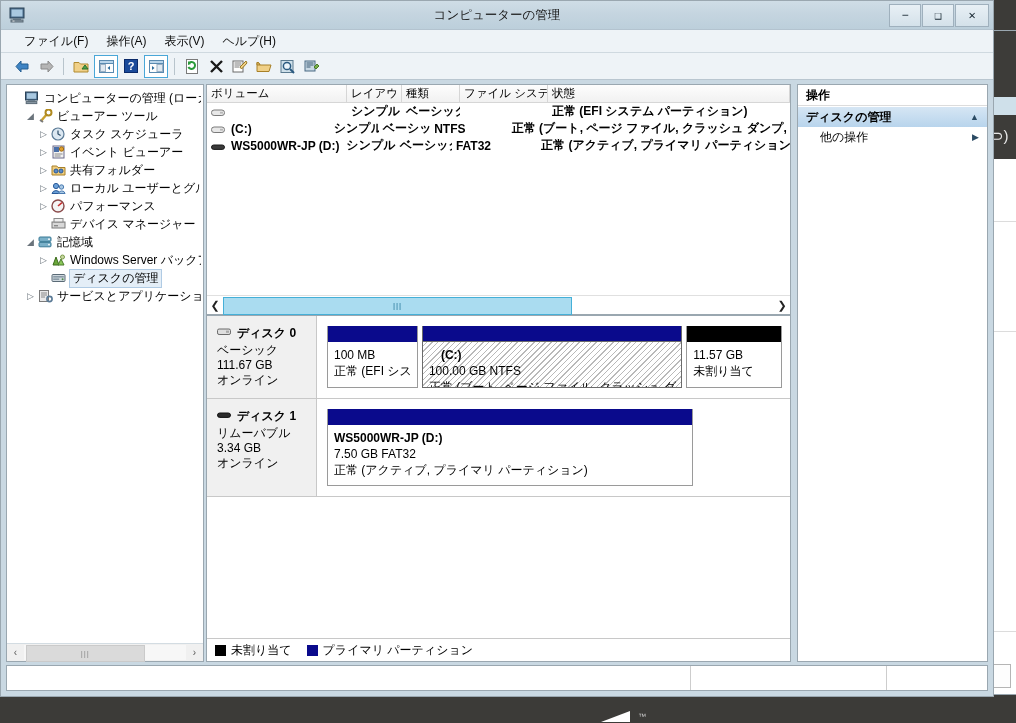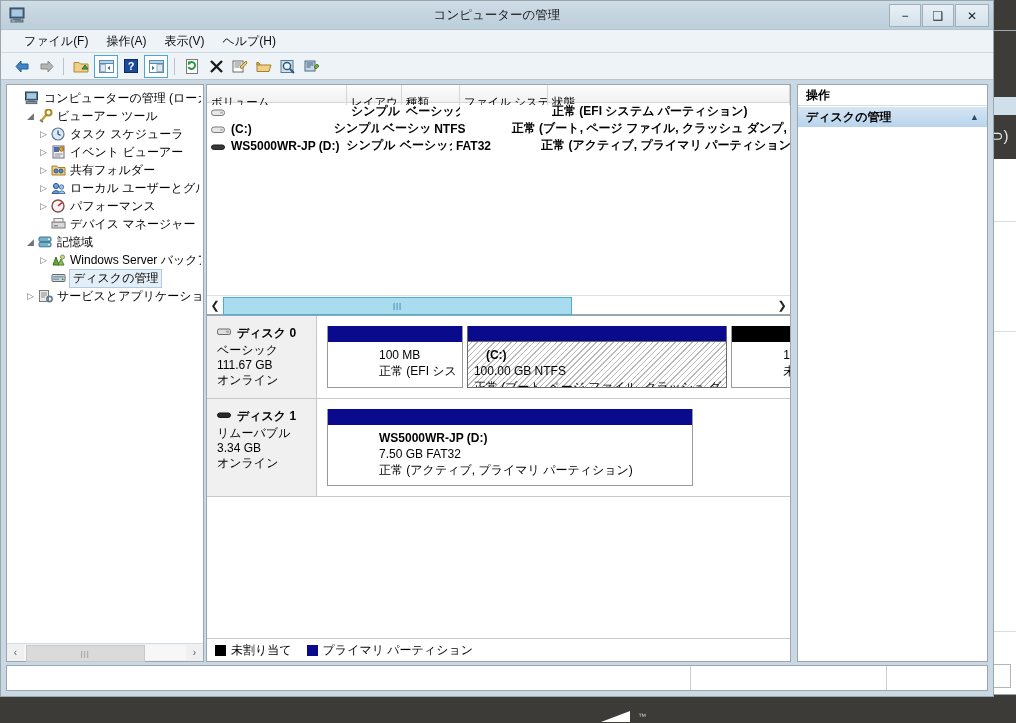--- a/index.html
+++ b/index.html
@@ -54,20 +54,21 @@
     position: absolute; left: 0; top: 0; width: 994px; height: 697px;
     background: #c9d8e2;
     border: 1px solid #9aa7b0;
     box-sizing: border-box;
     display: flex; flex-direction: column;
   }
   .titlebar {
     height: 28px; position: relative; flex: 0 0 28px;
     background: linear-gradient(to bottom, #cfdde6 0%, #c5d5e0 45%, #bccfdb 100%);
     border-bottom: 1px solid #b3c3cf;
+    font-family: Liberation Mono, monospace;
   }
   .title-icon {
     position:absolute; left: 8px; top: 5px; width: 18px; height: 18px;
   }
   .title-text {
     position:absolute; left: 0; right: 0; top: 6px; text-align: center;
     font-size: 12.5px; color: #1a1a1a; pointer-events:none;
   }
   .win-btns { position:absolute; right: 4px; top: 3px; display:flex; gap: 1px; }
   .win-btn {
@@ -150,21 +151,21 @@
     font-size:8px; color:#8a8a8a; letter-spacing:1px;
   }
 
   
   .lv-header {
     flex: 0 0 17px; display: flex; height: 17px;
     background: linear-gradient(to bottom,#fdfdfd,#f1f1f1);
     border-bottom: 1px solid #d6d6d6; font-size: 11.5px;
   }
   .lv-th {
-    border-right: 1px solid #d6d6d6; padding: 10px 4px; box-sizing: border-box;
+    border-right: 1px solid #d6d6d6; padding: 1px 4px; box-sizing: border-box;
     white-space: nowrap; overflow:hidden; cursor: default;
   }
   .lv-rows { flex: 1 1 auto; overflow: hidden; min-height:0;font-weight:bold; }
   .lv-row { display: flex; height: 17px; font-size: 12px; cursor:default; }
   .lv-td { padding: 0 4px; box-sizing: border-box; white-space: nowrap; overflow: hidden;
            display:flex; align-items:center; }
   .vol-icon { width: 15px; height: 10px; margin-right: 5px; flex:0 0 15px; }
   .lv-hscroll {
     flex: 0 0 18px; height: 18px; display:flex; align-items:center;
     border-top: 1px solid #e0e0e0; background:#ffffff;
@@ -199,21 +200,21 @@
     box-sizing: border-box; display:flex; flex-direction:column;
     border-left: 1px solid #9a9a9a; border-right: 1px solid #9a9a9a;
     border-bottom: 1px solid #9a9a9a;
     background: #ffffff; margin-right: 4px;
   }
   .part-cap { height: 16px; flex: 0 0 16px; }
   .part-cap.primary { background: #0a0a8c; }
   .part-cap.unalloc { background: #000000; }
   .part-body {
     flex: 1 1 auto; padding: 5px 5px 0 6px; font-size: 12px; line-height: 16px;
-    overflow: hidden; position: relative; margin-left: 45px;
+    overflow: hidden; position: relative;
   }
   .part.selected .part-body {
     background-image: repeating-linear-gradient(
       -45deg, transparent 0 3px, #b9b9b9 3px 4px);
     border: 1px solid #6b6b6b;
     margin: -1px;
   }
   .part.selected { border-color: #6b6b6b; }
   .part-line { white-space: nowrap; overflow: hidden; }
   .part-line.bold { font-weight: bold; }
@@ -719,20 +720,24 @@
         </div>
 
       </div>
 
       <div class="pane pane-act">
         <div class="act-header">操作</div>
         <div class="act-sel">
           <span>ディスクの管理</span>
           <span class="caret">▲</span>
         </div>
+        <div class="act-item">
+          <span>他の操作</span>
+          <span class="caret">▶</span>
+        </div>
       </div>
 
     </div>
 
     <div class="statusbar">
       <div class="sb-seg" style="flex:1 1 auto"></div>
       <div class="sb-seg" style="width:196px"></div>
       <div class="sb-seg" style="width:100px"></div>
     </div>
 

